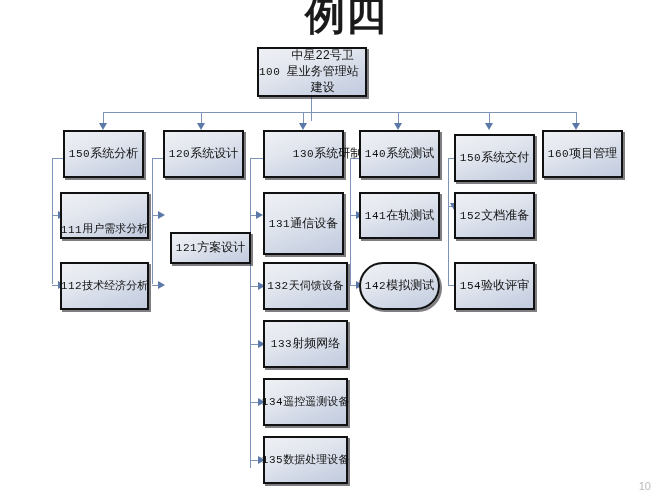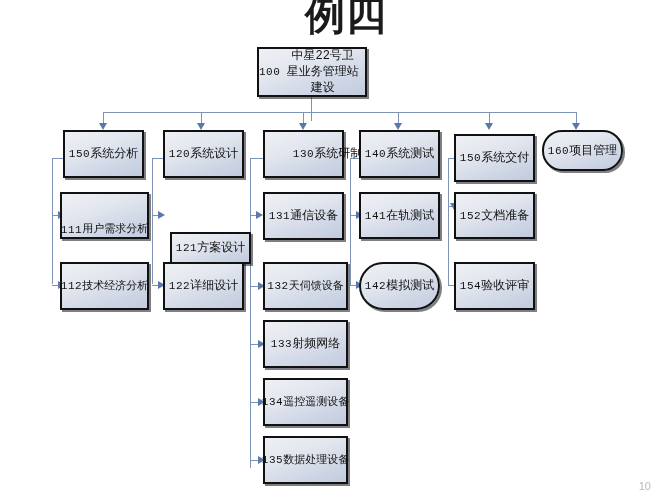--- a/index.html
+++ b/index.html
@@ -208,59 +208,55 @@
   <div class="node" style="left:359px; top:130px; width:81px; height:48px;">
     <div class="num">140</div>
     <div class="lbl">系统测试</div>
   </div>
 
   <div class="node" style="left:454px; top:134px; width:81px; height:48px;">
     <div class="num">150</div>
     <div class="lbl">系统交付</div>
   </div>
 
-  <div class="node" style="left:542px; top:130px; width:81px; height:41px;border-radius:20px;">
+  <div class="node" style="left:542px; top:130px; width:81px; height:48px;">
     <div class="num">160</div>
     <div class="lbl">项目管理</div>
   </div>
 
   <div class="node small" style="left:60px; top:192px; width:89px; height:47px;align-items:flex-end;">
     <div class="num">111</div>
     <div class="lbl">用户需求分析</div>
   </div>
 
   <div class="node" style="left:170px; top:192px; width:81px; height:32px;margin-top:40px;">
     <div class="num">121</div>
     <div class="lbl">方案设计</div>
   </div>
 
-  <div class="node" style="left:263px; top:192px; width:81px; height:48px;">
+  <div class="node" style="left:263px; top:192px; width:81px; height:63px;">
     <div class="num">131</div>
     <div class="lbl">通信设备</div>
   </div>
 
   <div class="node" style="left:359px; top:192px; width:81px; height:47px;">
     <div class="num">141</div>
     <div class="lbl">在轨测试</div>
   </div>
 
   <div class="node" style="left:454px; top:192px; width:81px; height:47px;">
     <div class="num">152</div>
     <div class="lbl">文档准备</div>
   </div>
 
   <div class="node small" style="left:60px; top:262px; width:89px; height:48px;text-align:right;">
     <div class="num">112</div>
     <div class="lbl">技术经济分析</div>
   </div>
 
-  <div class="node" style="left:163px; top:262px; width:81px; height:48px;">
-    <div class="num">122</div>
-    <div class="lbl">详细设计</div>
-  </div>
 
   <div class="node small" style="left:263px; top:262px; width:85px; height:48px;">
     <div class="num">132</div>
     <div class="lbl">天伺馈设备</div>
   </div>
 
   <div class="node" style="left:359px; top:262px; width:81px; height:48px;border-radius:24px;">
     <div class="num">142</div>
     <div class="lbl">模拟测试</div>
   </div>

